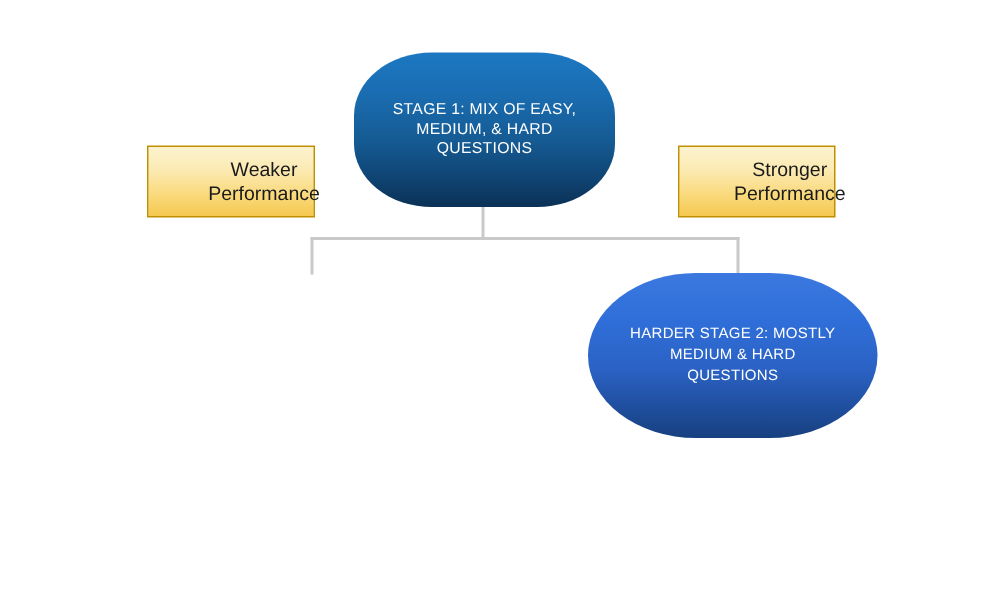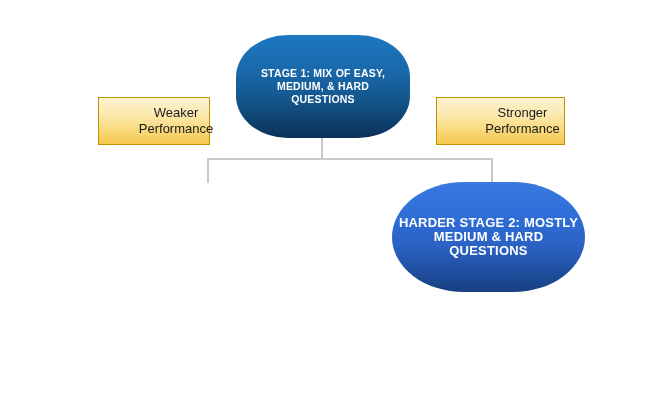--- a/index.html
+++ b/index.html
@@ -28,21 +28,21 @@
   .conn-h { height: 2px; }
 
   
   .node {
     position: absolute;
     display: flex;
     align-items: center;
     justify-content: center;
     text-align: center;
     color: #ffffff;
-    font-weight: bold;
+    font-weight: normal;
     letter-spacing: 0.2px;
     box-sizing: border-box;
   }
   .node-text {
     display: block;
     width: 100%;
     white-space: pre-line;
   }
 
   #node-stage1 {
@@ -82,21 +82,21 @@
     top: 182px;
     width: 193px;
     height: 110px;
     border-radius: 72px / 55px;
     background: linear-gradient(180deg,
                 #3b79e0 0%,
                 #2f6ed8 30%,
                 #2b62c4 58%,
                 #1f4e9e 82%,
                 #17407f 100%);
-    font-size: 13px;
+    font-size: 10px;
     line-height: 14px;
   }
 
   
   .label-box {
     position: absolute;
     display: flex;
     align-items: center;
     justify-content: center;
     text-align: center;
@@ -118,23 +118,23 @@
     padding-left: 44px;
   }
 
   #box-weaker {
     left: 98px;
     top: 97px;
     width: 112px;
     height: 48px;
   }
   #box-stronger {
-    left: 436px;
+    left: 452px;
     top: 97px;
-    width: 129px;
+    width: 105px;
     height: 48px;
   }
 </style>
 </head>
 <body>
 
 <div id="canvas">
 
   <div class="conn conn-v" id="conn-stem" style="left:321px; top:138px; height:21px;"></div>
 

